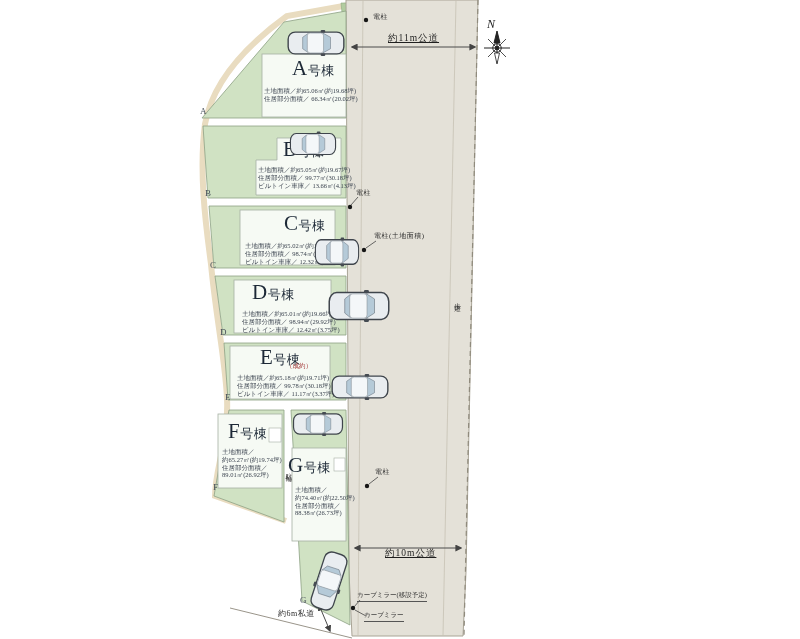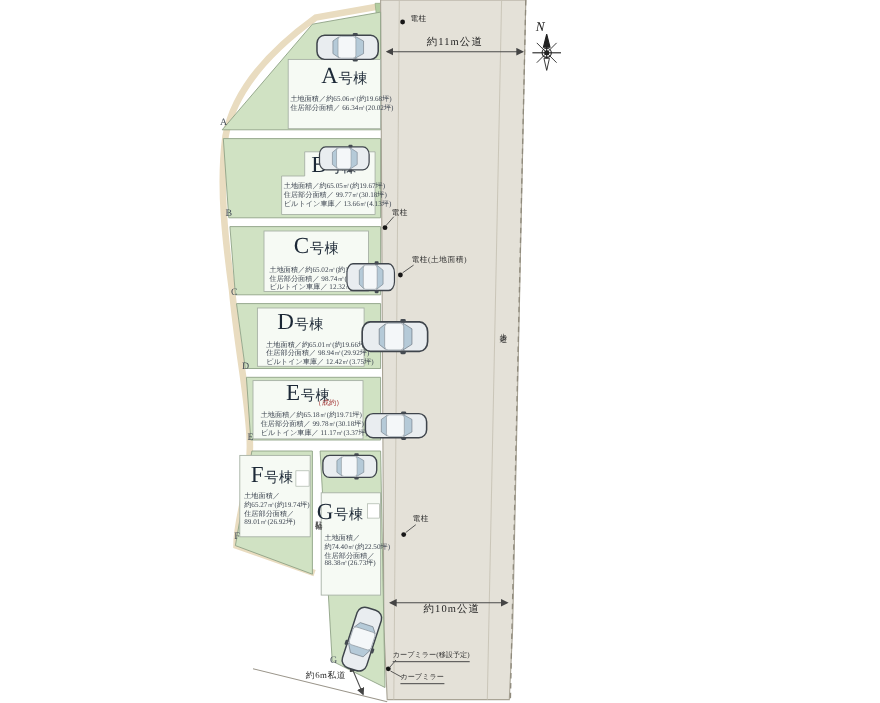--- a/index.html
+++ b/index.html
@@ -7,21 +7,21 @@
     position:relative;width:800px;height:639px;background:#ffffff;overflow:hidden;
     font-family:"Liberation Serif","DejaVu Serif",serif;color:#222;
   }
   .plan svg{position:absolute;left:0;top:0;}
   .lbl{position:absolute;white-space:nowrap;}
   .lot-title{color:#1c2836;letter-spacing:.5px;}
   .lot-title .initial{font-size:21px;line-height:20px;}
   .lot-title .suffix{font-size:13px;}
   .area-text{font-size:6.5px;line-height:1.2;color:#3c4450;letter-spacing:0;}
   .corner-letter{font-size:9px;color:#49525a;}
-  .road-label{font-size:9.5px;color:#1f1f1f;letter-spacing:1px;}
+  .road-label{font-size:9.5px;color:#1f1f1f;letter-spacing:1px;text-decoration:underline;}
   .tiny-label{font-size:7px;color:#2c2c2c;letter-spacing:.5px;}
   .micro-label{font-size:6.5px;color:#2c2c2c;}
   .underlined{border-bottom:.8px solid #555;padding-bottom:.5px;}
   .vertical{writing-mode:vertical-rl;text-orientation:upright;letter-spacing:2px;}
   .north-label{font-size:12px;font-style:italic;color:#222;}
   .sold-note{font-size:6.5px;color:#a03030;}
 </style>
 </head>
 <body>
 
@@ -94,21 +94,21 @@
   <div class="lbl corner-letter" style="left:200px;top:106px">A</div>
   <div class="lbl corner-letter" style="left:205px;top:188px">B</div>
   <div class="lbl corner-letter" style="left:210px;top:260px">C</div>
   <div class="lbl corner-letter" style="left:220px;top:327px">D</div>
   <div class="lbl corner-letter" style="left:225px;top:392px">E</div>
   <div class="lbl corner-letter" style="left:213px;top:482px">F</div>
   <div class="lbl corner-letter" style="left:300px;top:595px">G</div>
 
   <div class="lbl lot-title" style="left:292px;top:58px"><span class="initial">A</span><span class="suffix">号棟</span></div>
   <div class="lbl lot-title" style="left:283px;top:139px"><span class="initial">B</span><span class="suffix">号棟</span></div>
-  <div class="lbl lot-title" style="left:267px;top:213px"><span class="initial">C</span><span class="suffix">号棟</span></div>
+  <div class="lbl lot-title" style="left:284px;top:213px"><span class="initial">C</span><span class="suffix">号棟</span></div>
   <div class="lbl lot-title" style="left:252px;top:282px"><span class="initial">D</span><span class="suffix">号棟</span></div>
   <div class="lbl lot-title" style="left:260px;top:347px"><span class="initial">E</span><span class="suffix">号棟</span></div>
   <div class="lbl lot-title" style="left:228px;top:421px"><span class="initial">F</span><span class="suffix">号棟</span></div>
   <div class="lbl lot-title" style="left:288px;top:455px"><span class="initial">G</span><span class="suffix">号棟</span></div>
 
   <div class="lbl sold-note" style="left:286px;top:362px">（成約）</div>
 
   <div class="lbl area-text" style="left:264px;top:87px">
     <div>土地面積／約65.06㎡(約19.68坪)</div>
     <div>住居部分面積／ 66.34㎡(20.02坪)</div>

